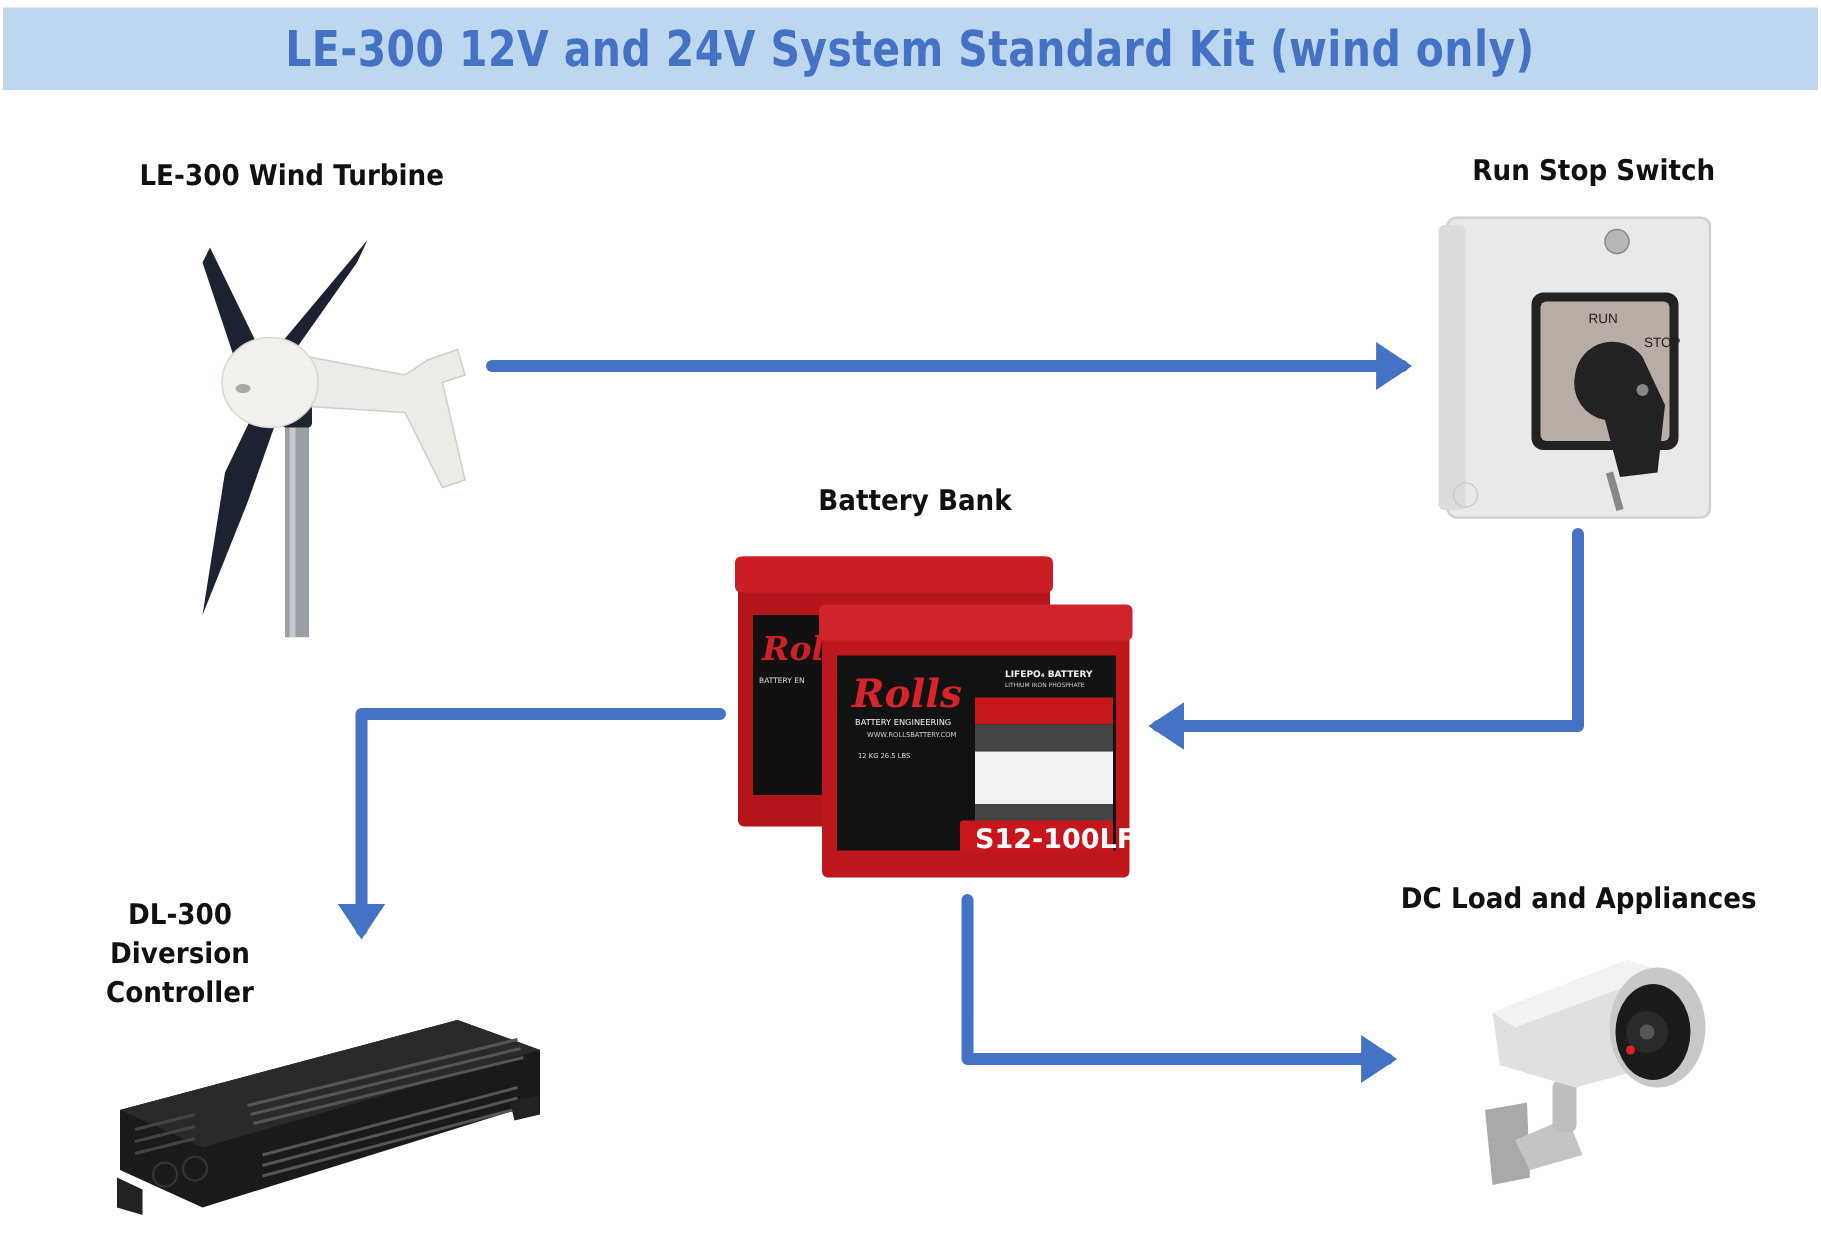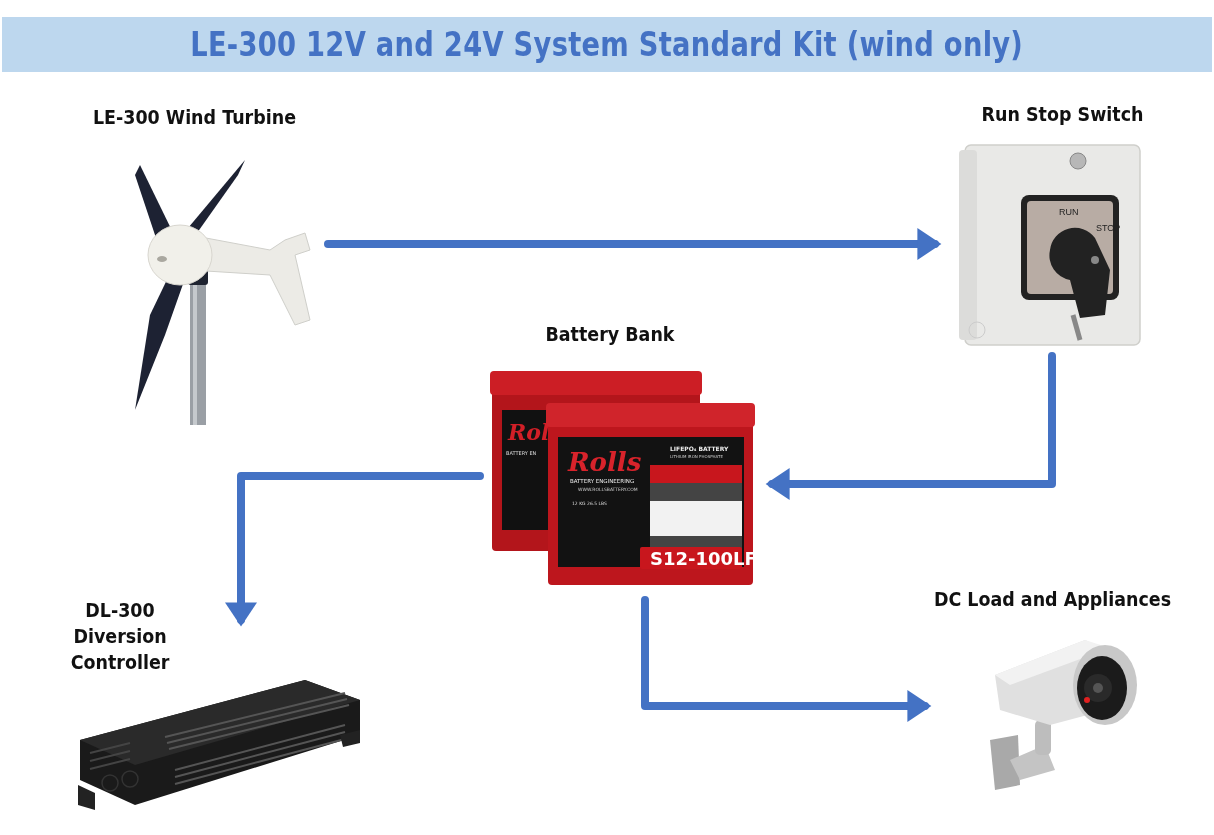--- a/index.html
+++ b/index.html
@@ -1,18 +1,18 @@
 <!DOCTYPE html>
 <html><head>
   <meta charset="utf-8">
   <style>
     html, body { margin: 0; padding: 0; background: #ffffff; }
     body { width: 1214px; height: 835px; position: relative; overflow: hidden; font-family: "DejaVu Sans", sans-serif; }
     .title-bar {
-      position: absolute; left: 2px; top: 17px; width: 1210px; height: 55px;
+      position: absolute; left: 2px; top: 5px; width: 1210px; height: 55px;
       background: #bdd7ee; display: flex; align-items: center; justify-content: center;
     }
     .title-bar .title {
       font-family: "DejaVu Sans Condensed", "DejaVu Sans", sans-serif;
       font-weight: bold; font-size: 33px; color: #4472c4; letter-spacing: 0.3px;
       transform: scaleX(0.92);
     }
     .label {
       position: absolute; font-family: "DejaVu Sans", sans-serif; font-weight: bold;
       font-size: 19px; color: #111; text-align: center; line-height: 26px;

